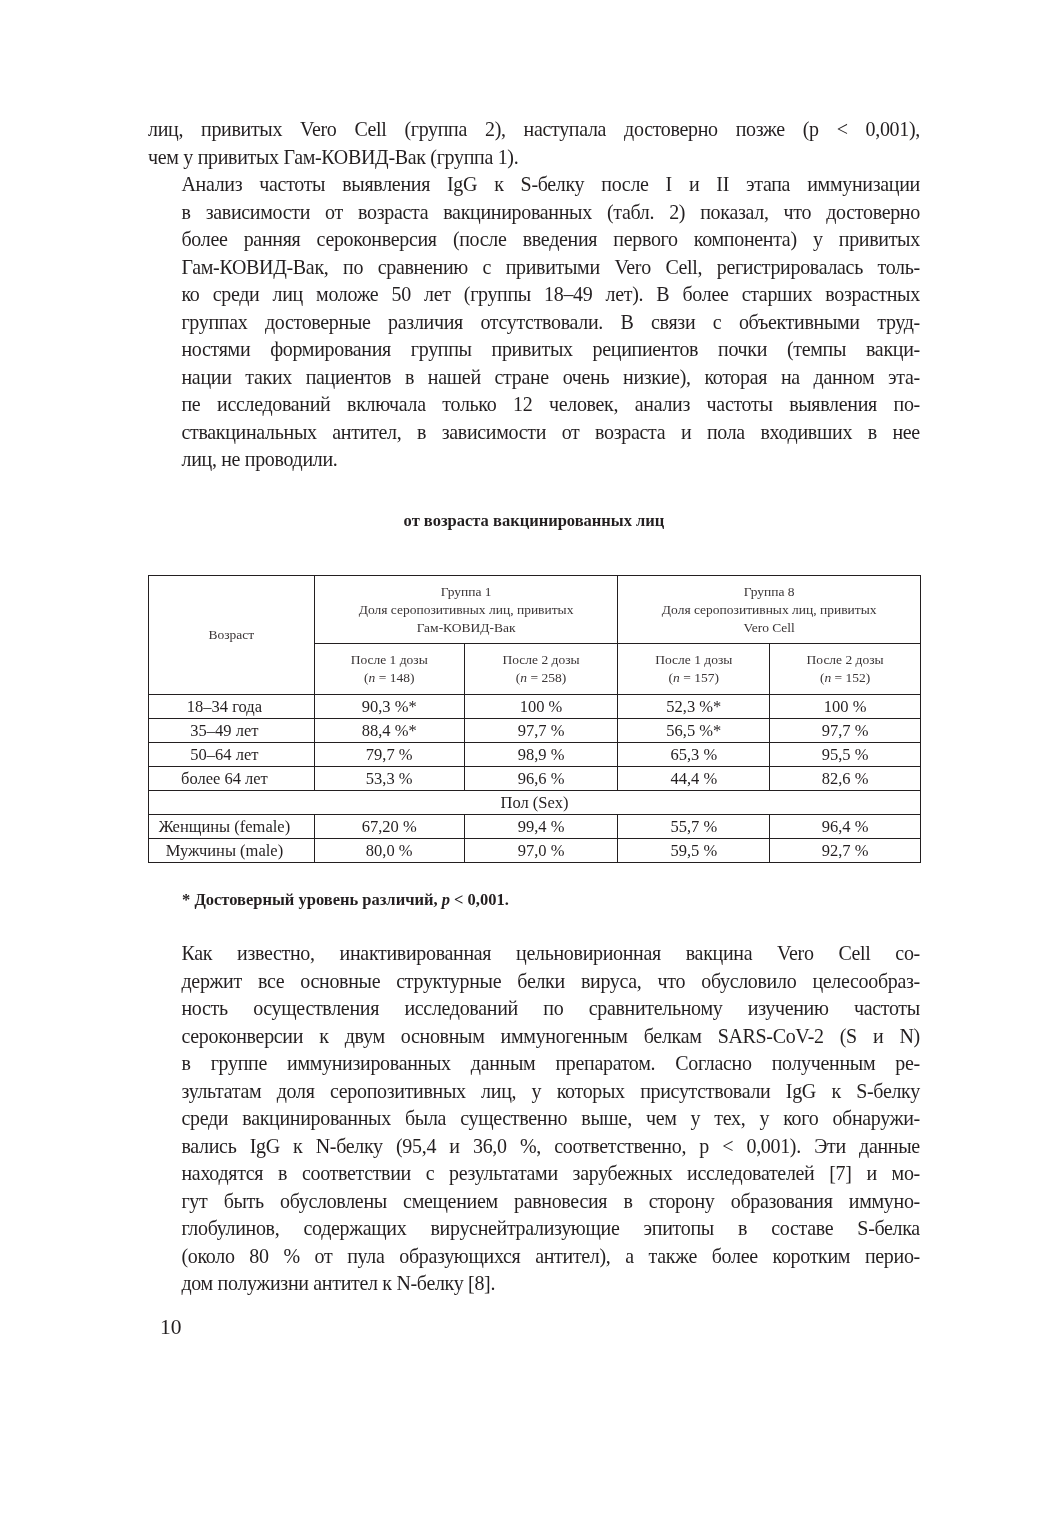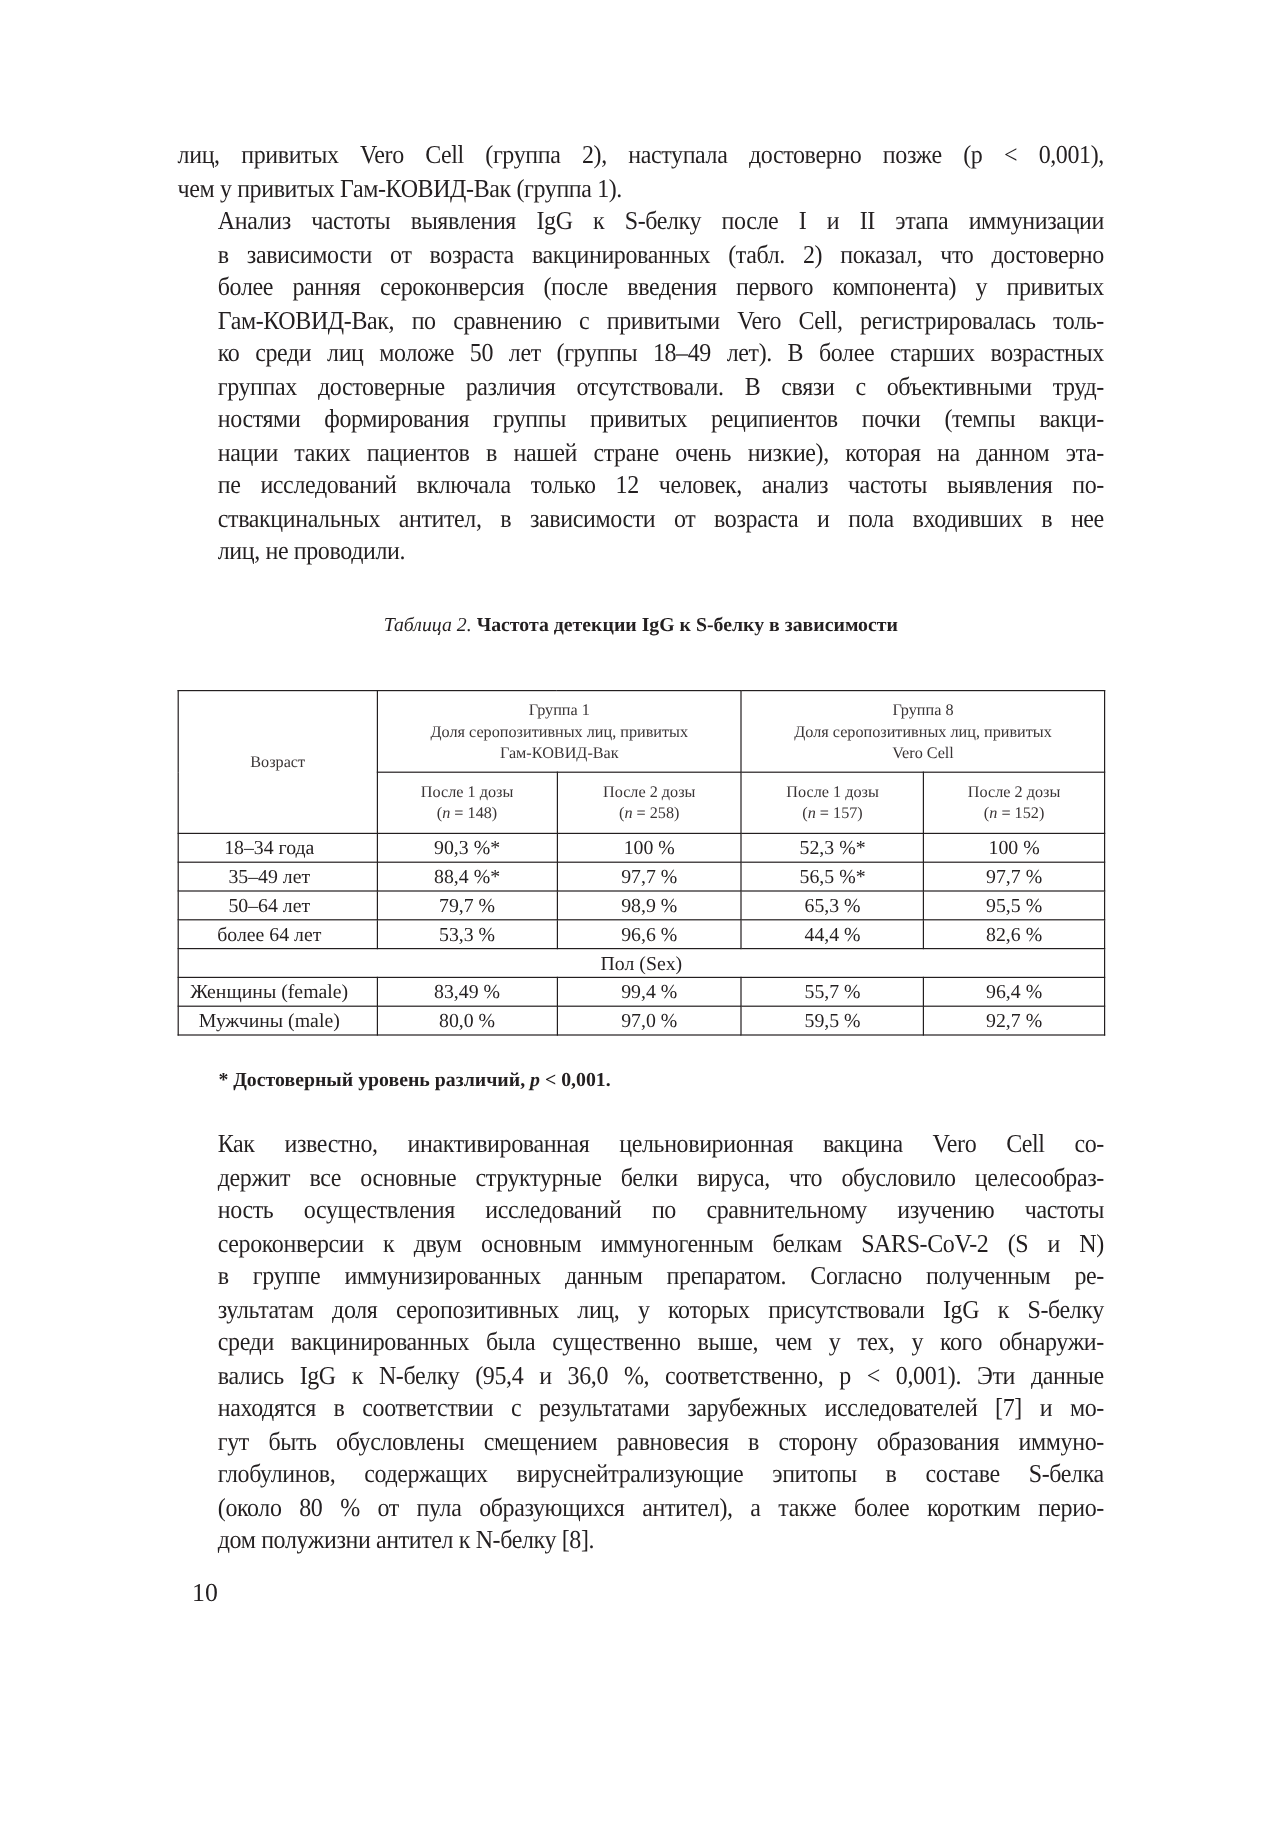--- a/index.html
+++ b/index.html
@@ -65,24 +65,21 @@
     <span class="line">группах достоверные различия отсутствовали. В связи с объективными труд-</span>
     <span class="line">ностями формирования группы привитых реципиентов почки (темпы вакци-</span>
     <span class="line">нации таких пациентов в нашей стране очень низкие), которая на данном эта-</span>
     <span class="line">пе исследований включала только 12 человек, анализ частоты выявления по-</span>
     <span class="line">ствакцинальных антител, в зависимости от возраста и пола входивших в нее</span>
     <span class="line last">лиц, не проводили.</span>
   </p>
 </div>
 
 <div class="caption">
-  <div>
-    <span class="lbl">Таблица 2.</span>
-    <span class="ttl">Частота детекции IgG к S-белку в зависимости</span>
-  </div>
+  <div class="ttl">от возраста вакцинированных лиц</div>
 </div>
 
 <table class="data">
   <colgroup>
     <col style="width:166px">
       <col style="width:150px">
       <col style="width:154px">
       <col style="width:152px">
       <col style="width:151px">
   </colgroup>
@@ -146,21 +143,21 @@
       <td>53,3 %</td>
       <td>96,6 %</td>
       <td>44,4 %</td>
       <td>82,6 %</td>
     </tr>
     <tr>
       <td class="section" colspan="5">Пол (Sex)</td>
     </tr>
     <tr>
       <td class="rowlbl">Женщины (female)</td>
-      <td>83,49 %</td>
+      <td>67,20 %</td>
       <td>99,4 %</td>
       <td>55,7 %</td>
       <td>96,4 %</td>
     </tr>
     <tr>
       <td class="rowlbl">Мужчины (male)</td>
       <td>80,0 %</td>
       <td>97,0 %</td>
       <td>59,5 %</td>
       <td>92,7 %</td>

